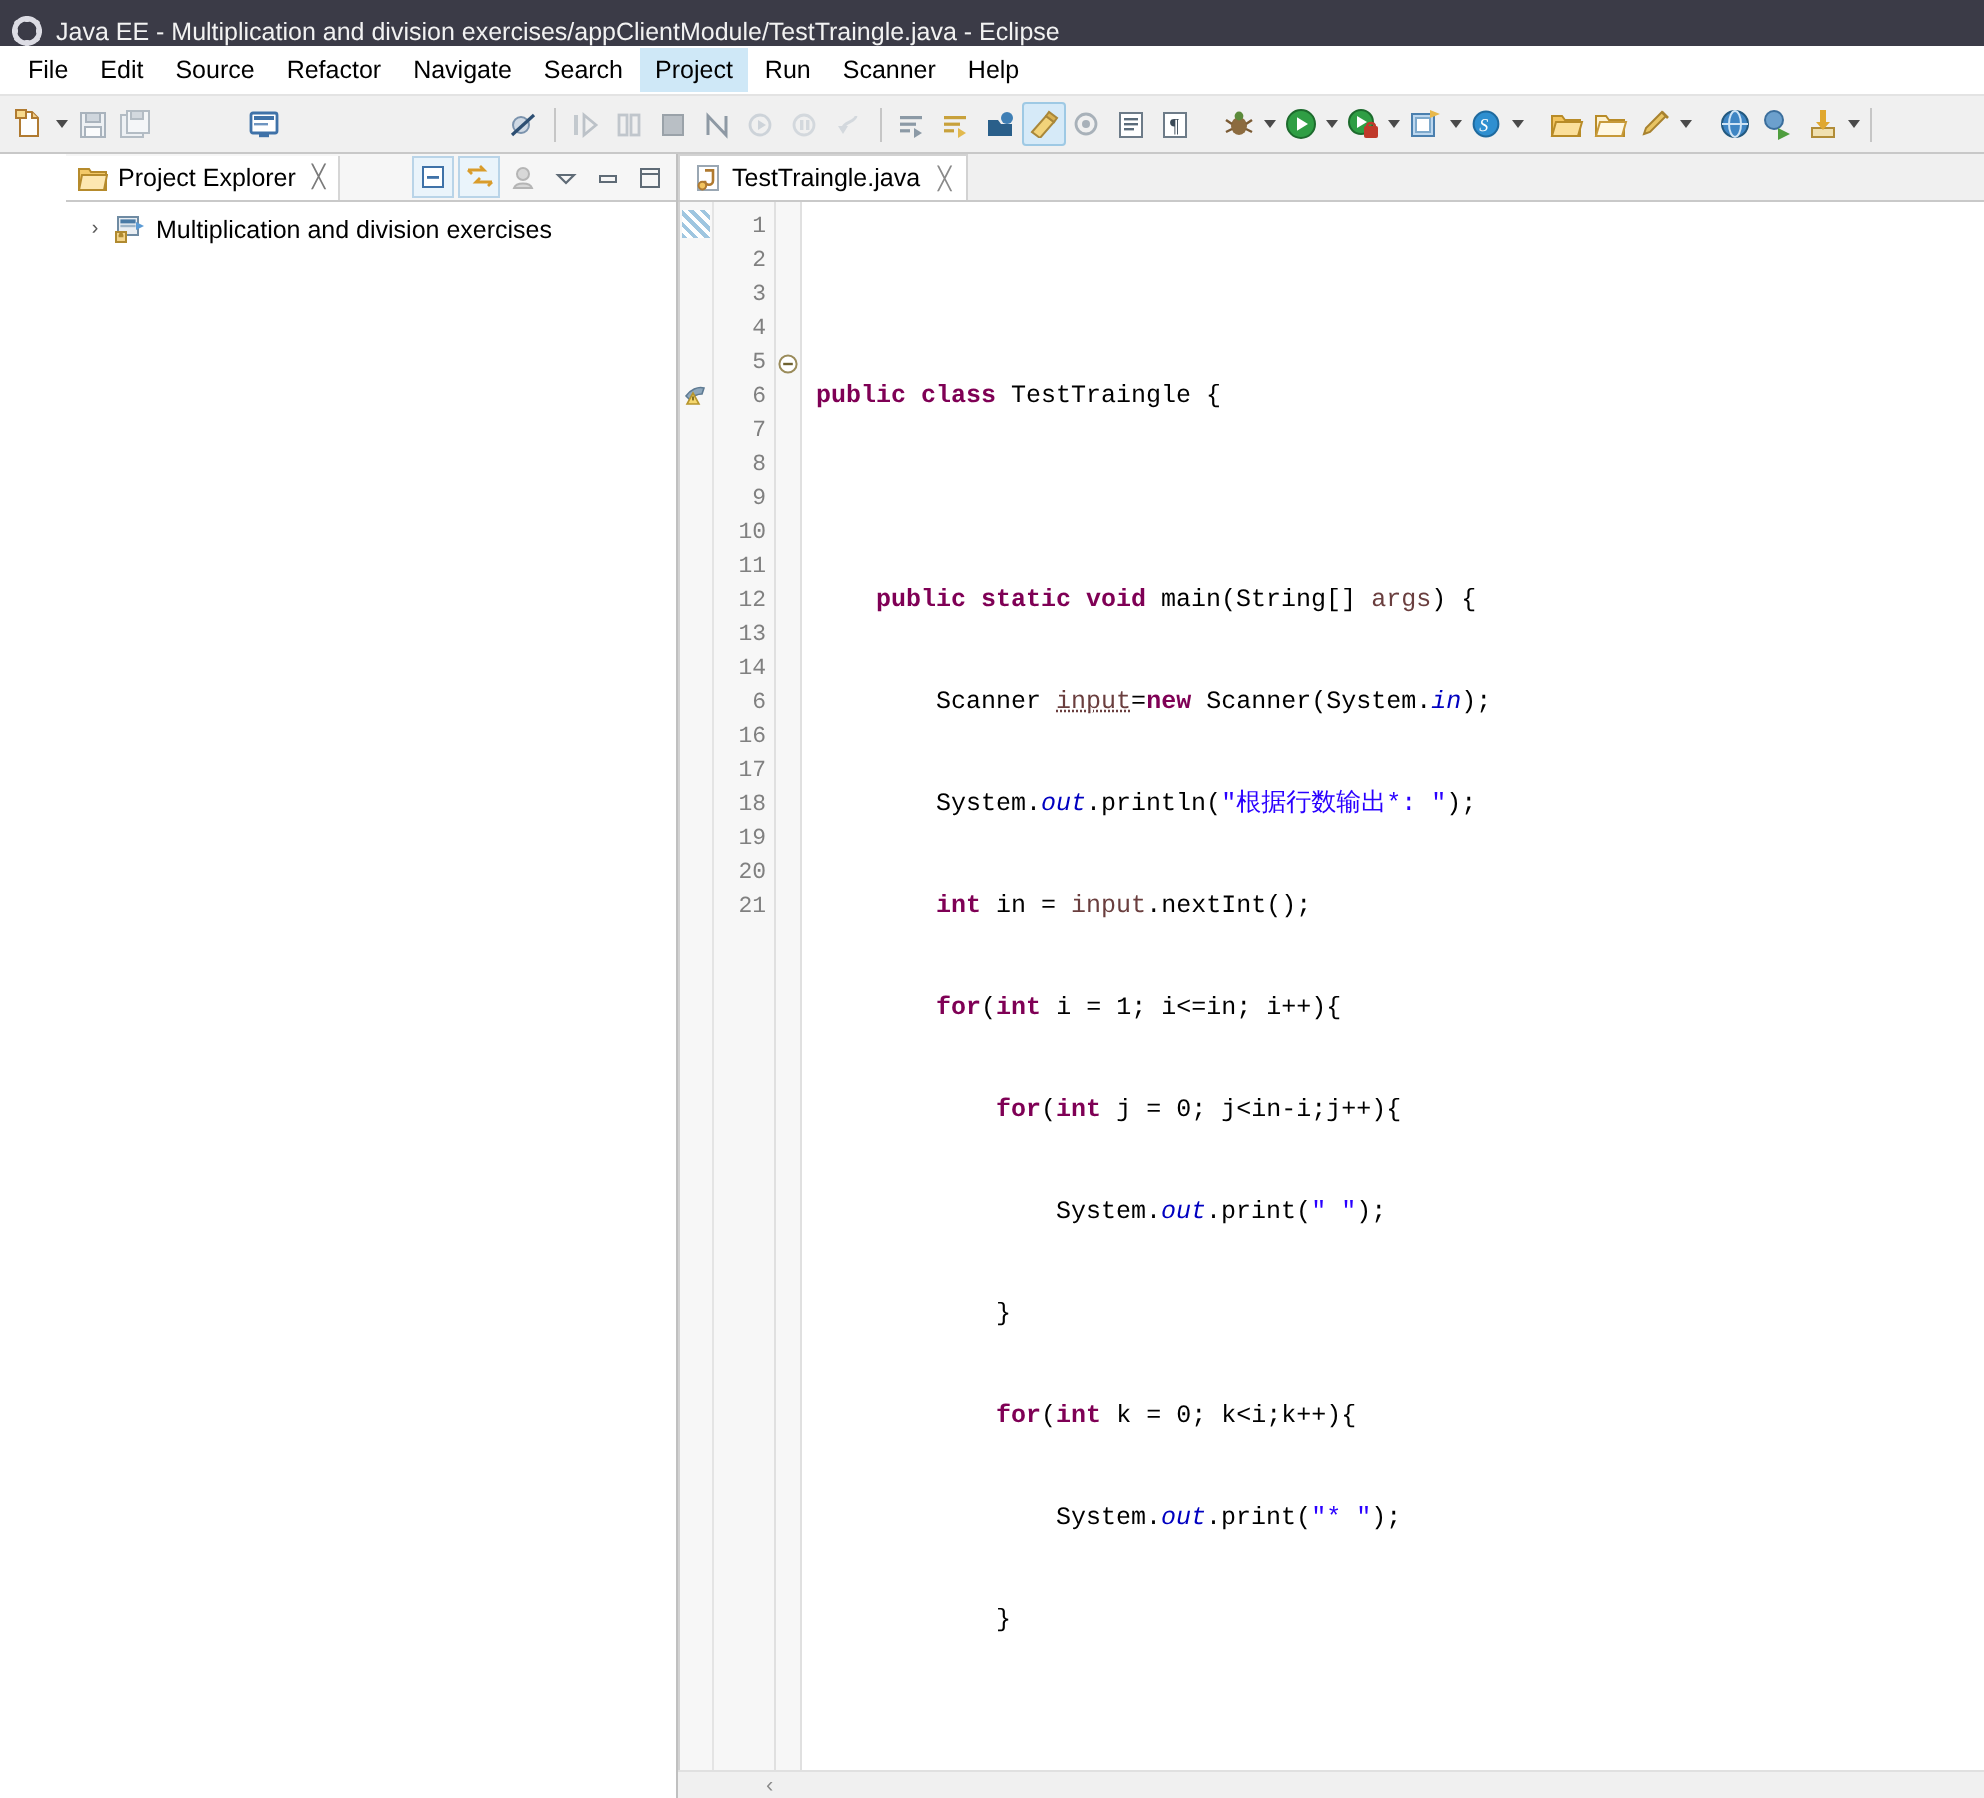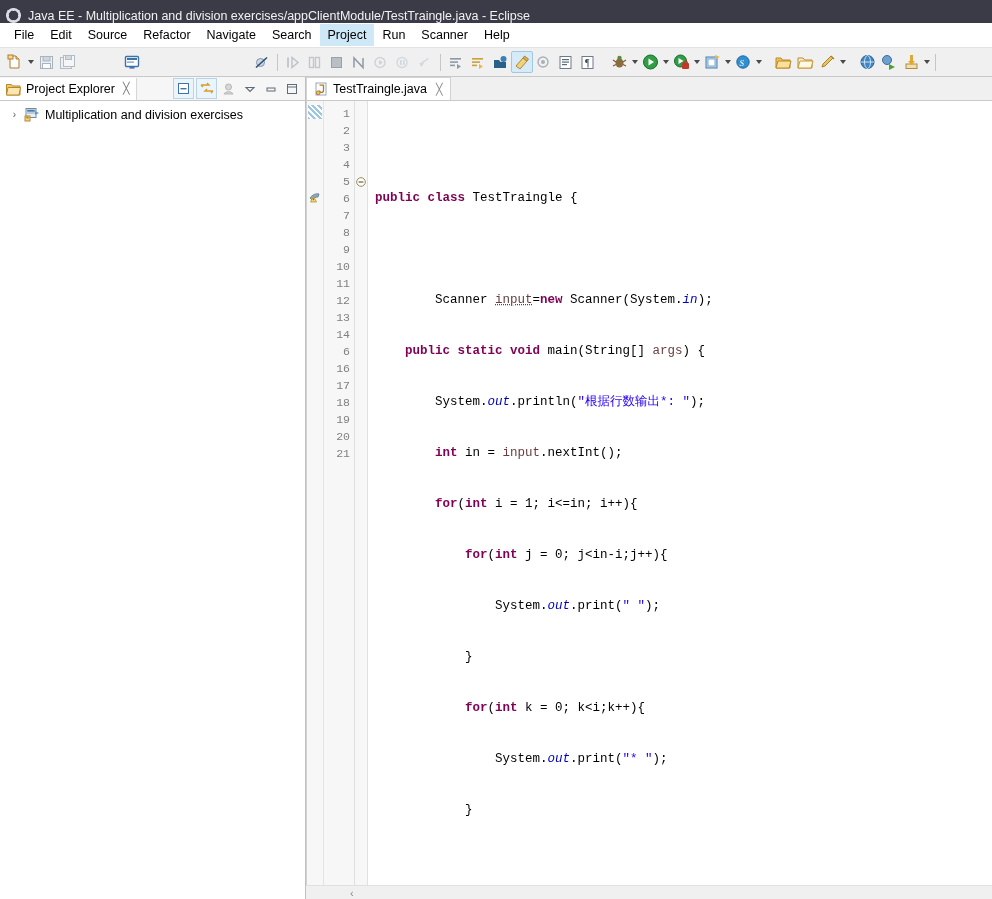--- a/index.html
+++ b/index.html
@@ -34,21 +34,21 @@
   .arrow{width:9px;height:22px;display:flex;align-items:center;justify-content:center;}
   .arrow:after{content:"";border-left:3.5px solid transparent;border-right:3.5px solid transparent;border-top:4px solid #4a4a4a;}
   .sep{width:1px;height:17px;background:#c6c6c6;margin:0 4px;}
   .gap{width:22px;}
   .gap-s{width:9px;}
   .gap-l{width:42px;}
   .tbtn.active{background:#d6eaf8;border:1px solid #9ec9e4;box-sizing:border-box;border-radius:2px;}
   
   .main{display:flex;height:calc(899px - 23px - 23px - 30px);}
   
-  .explorer{width:305px;background:#ffffff;display:flex;flex-direction:column;border-right:1px solid #c0c0c0;}
+  .explorer{width:305px;background:#ffffff;display:flex;flex-direction:column;border-right:1px solid #c0c0c0;margin-left:33px;}
   .view-tabbar{
     height:23px;background:#f6f6f6;display:flex;align-items:center;
     border-bottom:1px solid #c9c9c9;
   }
   .view-tab{
     display:flex;align-items:center;gap:5px;height:22px;padding:0 6px 0 6px;
     background:#ffffff;border-right:1px solid #d6d6d6;font-size:12.5px;
   }
   .view-tab .close{color:#7b7b7b;font-size:11px;margin-left:3px;}
   .vt-tools{display:flex;align-items:center;gap:2px;margin-left:auto;padding-right:4px;}
@@ -474,22 +474,22 @@
           <svg width="10" height="10" viewBox="0 0 10 10">
               <circle cx="5" cy="5" r="4.3" fill="#fff" stroke="#9a8b5a"></circle>
               <rect x="2.6" y="4.4" width="4.8" height="1.2" fill="#6f6231"></rect>
             </svg>
         </div>
       </div>
       <div class="codearea">
         <div class="cl"></div>
         <div class="cl"><span class="kw">public class </span><span>TestTraingle {</span></div>
         <div class="cl"></div>
+        <div class="cl">    <span class="kw">public static void </span><span>main(String[] </span><span class="param">args</span><span>) {</span></div>
         <div class="cl">        Scanner <span class="lvar" style="text-decoration:underline;text-decoration-style:dotted;">input</span>=<span class="kw">new </span>Scanner(System.<span class="fld">in</span>);</div>
-        <div class="cl">    <span class="kw">public static void </span><span>main(String[] </span><span class="param">args</span><span>) {</span></div>
         <div class="cl">        System.<span class="fld">out</span>.println(<span class="str">"根据行数输出*: "</span>);</div>
         <div class="cl">        <span class="kw">int </span>in = <span class="lvar">input</span>.nextInt();</div>
         <div class="cl">        <span class="kw">for</span>(<span class="kw">int </span>i = 1; i&lt;=in; i++){</div>
         <div class="cl">            <span class="kw">for</span>(<span class="kw">int </span>j = 0; j&lt;in-i;j++){</div>
         <div class="cl">                System.<span class="fld">out</span>.print(<span class="str">" "</span>);</div>
         <div class="cl">            }</div>
         <div class="cl">            <span class="kw">for</span>(<span class="kw">int </span>k = 0; k&lt;i;k++){</div>
         <div class="cl">                System.<span class="fld">out</span>.print(<span class="str">"* "</span>);</div>
         <div class="cl">            }</div>
         

